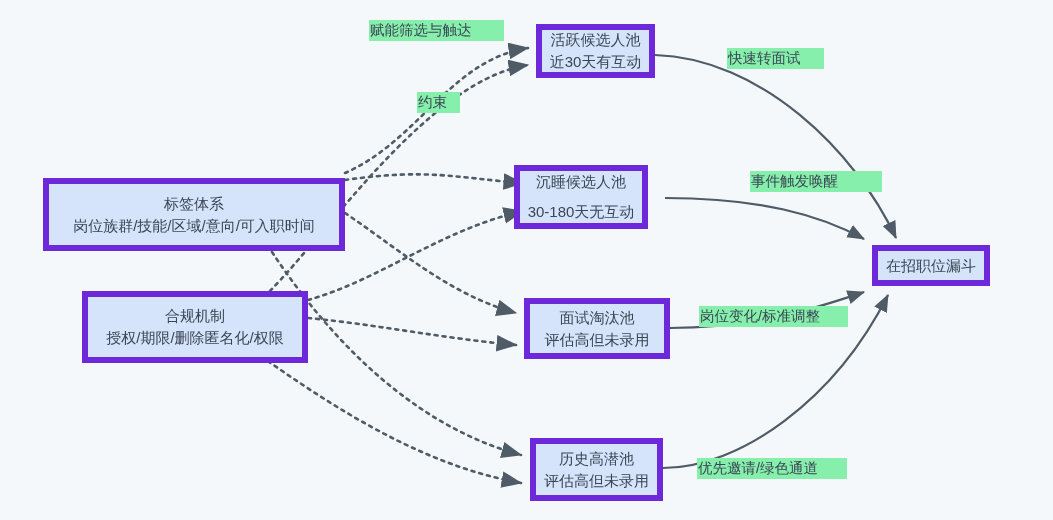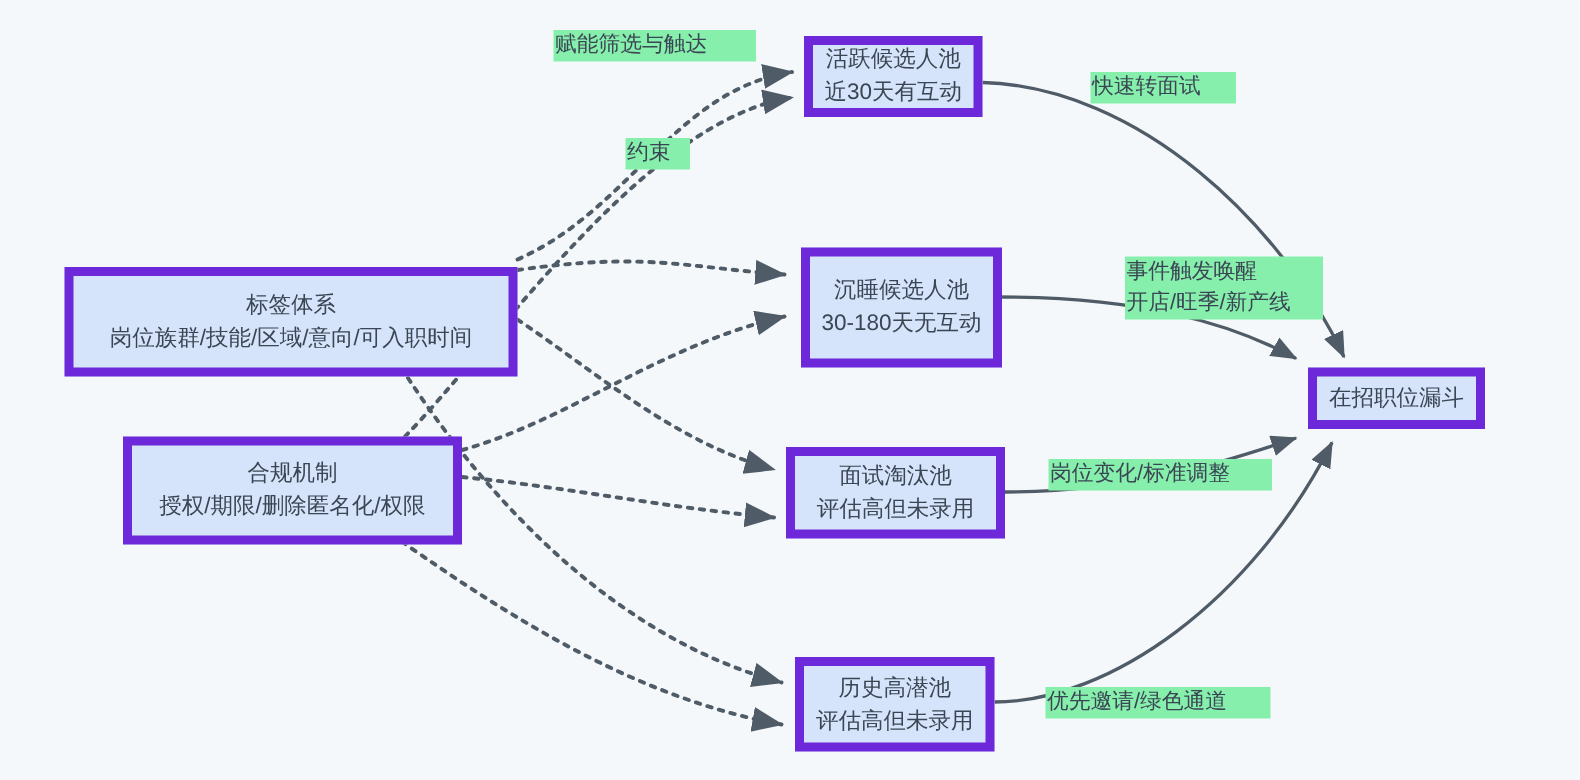--- a/index.html
+++ b/index.html
@@ -91,21 +91,21 @@
         <span class="node-line">岗位族群/技能/区域/意向/可入职时间</span>
       </div>
       <div class="node-box" style="left: 82px; top: 291px; width: 226px; height: 72px;">
         <span class="node-line">合规机制</span>
         <span class="node-line">授权/期限/删除匿名化/权限</span>
       </div>
       <div class="node-box" style="left: 536px; top: 24px; width: 119px; height: 54px;">
         <span class="node-line">活跃候选人池</span>
         <span class="node-line">近30天有互动</span>
       </div>
-      <div class="node-box" style="left: 534px; top: 165px; width: 134px; height: 80px;">
+      <div class="node-box" style="left: 514px; top: 165px; width: 134px; height: 64px; justify-content: space-between;">
         <span class="node-line">沉睡候选人池</span>
         <span class="node-line">30-180天无互动</span>
       </div>
       <div class="node-box" style="left: 524px; top: 298px; width: 146px; height: 61px;">
         <span class="node-line">面试淘汰池</span>
         <span class="node-line">评估高但未录用</span>
       </div>
       <div class="node-box" style="left: 530px; top: 438px; width: 133px; height: 63px;">
         <span class="node-line">历史高潜池</span>
         <span class="node-line">评估高但未录用</span>
@@ -119,21 +119,20 @@
         <span class="lbl-line">赋能筛选与触达</span>
       </div>
       <div class="edge-label" style="left: 417px; top: 92px; width: 41px;">
         <span class="lbl-line">约束</span>
       </div>
       <div class="edge-label" style="left: 727px; top: 48px; width: 95px;">
         <span class="lbl-line">快速转面试</span>
       </div>
       <div class="edge-label" style="left: 714px; top: 171px; width: 130px; margin-left: 36px;">
         <span class="lbl-line">事件触发唤醒</span>
-        <span class="lbl-line">开店/旺季/新产线</span>
       </div>
       <div class="edge-label" style="left: 699px; top: 306px; width: 147px;">
         <span class="lbl-line">岗位变化/标准调整</span>
       </div>
       <div class="edge-label" style="left: 697px; top: 458px; width: 148px;">
         <span class="lbl-line">优先邀请/绿色通道</span>
       </div>
     </div>
 
 </div>

